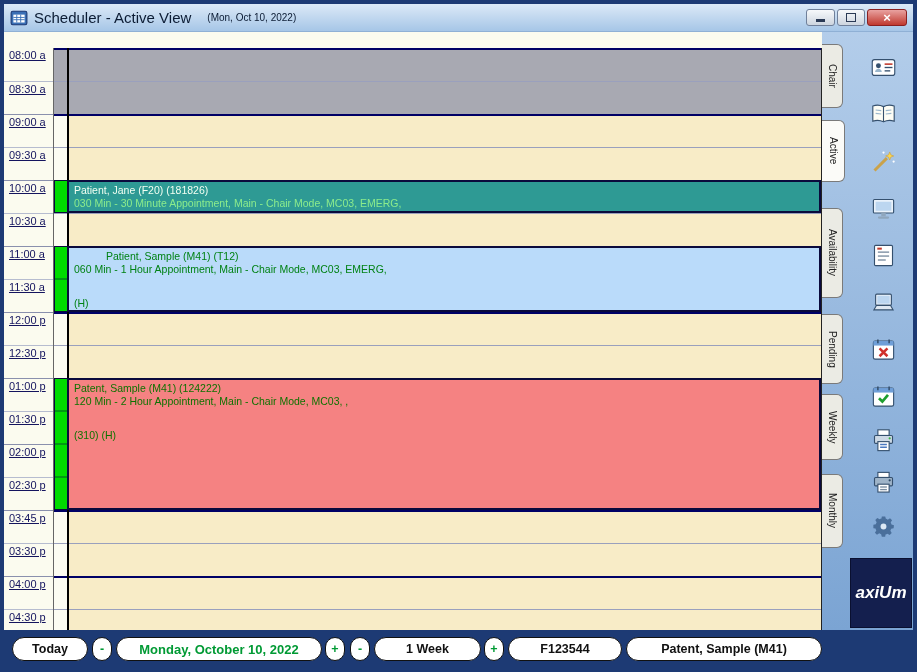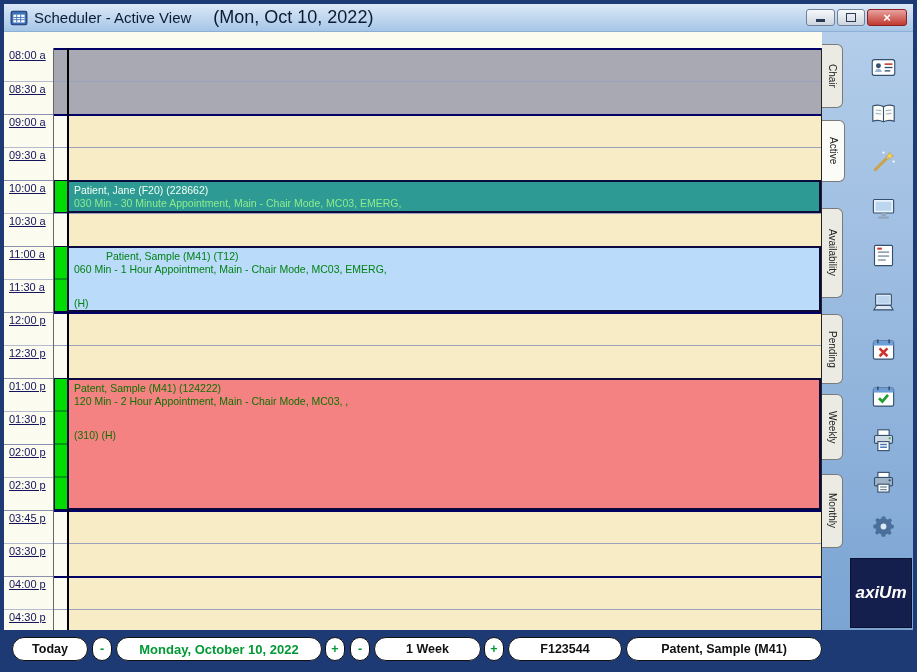--- a/index.html
+++ b/index.html
@@ -12,21 +12,21 @@
   }
   
   .titlebar{
     position:absolute;left:4px;top:4px;right:4px;height:28px;
     background:linear-gradient(var(--titlebar_top,#dce9f7),var(--titlebar_bottom,#a6c6e7));
     border-bottom:1px solid #8fb0d5;
     display:flex;align-items:center;padding:0 6px;
   }
   .app-icon{width:18px;height:18px;margin-right:6px;display:flex;align-items:center;}
   .title-text{font-size:15px;color:#0b1b33;}
-  .title-date{font-size:18px;color:#0b1b33;margin-left:22px;}
+  .title-date{font-size:10px;color:#0b1b33;margin-left:16px;}
   .winbtns{margin-left:auto;display:flex;gap:2px;align-items:center;}
   .wbtn{
     height:17px;border:1px solid #70809a;border-radius:3px;
     background:linear-gradient(#f7f9fb,#cdd5df);
     display:flex;align-items:center;justify-content:center;cursor:pointer;
   }
   .wbtn.min{width:29px}.wbtn.max{width:28px}
   .wbtn.close{width:40px;background:linear-gradient(#e9a2a0,#c0392f);border-color:#8a2020;color:#fff;font-weight:bold;font-size:13px;line-height:1;}
   .glyph-min{display:block;width:9px;height:3px;background:#2a3a55;margin-top:6px;}
   .glyph-max{display:block;width:10px;height:9px;border:1.5px solid #2a3a55;background:transparent;}
@@ -174,21 +174,21 @@
           <div class="gray-block gridlines"></div>
         </div>
         <div class="vline-b"></div>
         <div class="grid gridlines">
           <div class="gray-block gridlines"></div>
         </div>
 
         <div class="appt" style="top: 132px; height: 33px;">
           <div class="appt-strip"></div>
           <div class="appt-body" style="background: rgb(46, 154, 148); color: rgb(140, 236, 140);">
-            <div class="appt-name" style="color: rgb(242, 255, 242);">Patient, Jane  (F20) (228662)</div>
+            <div class="appt-name" style="color: rgb(242, 255, 242);">Patient, Jane  (F20) (181826)</div>
             <div class="appt-details">030 Min - 30 Minute Appointment, Main - Chair Mode, MC03, EMERG,</div>
             <div class="appt-extra"></div>
           </div>
         </div>
         <div class="appt" style="top: 198px; height: 66px;">
           <div class="appt-strip"></div>
           <div class="appt-body" style="background: rgb(186, 219, 250); color: rgb(0, 130, 20);">
             <div class="appt-name" style="color: rgb(0, 130, 20); padding-left: 32px;">Patient, Sample  (M41) (T12)</div>
             <div class="appt-details">060 Min - 1 Hour Appointment, Main - Chair Mode, MC03, EMERG,</div>
             <div class="appt-extra">(H)</div>

